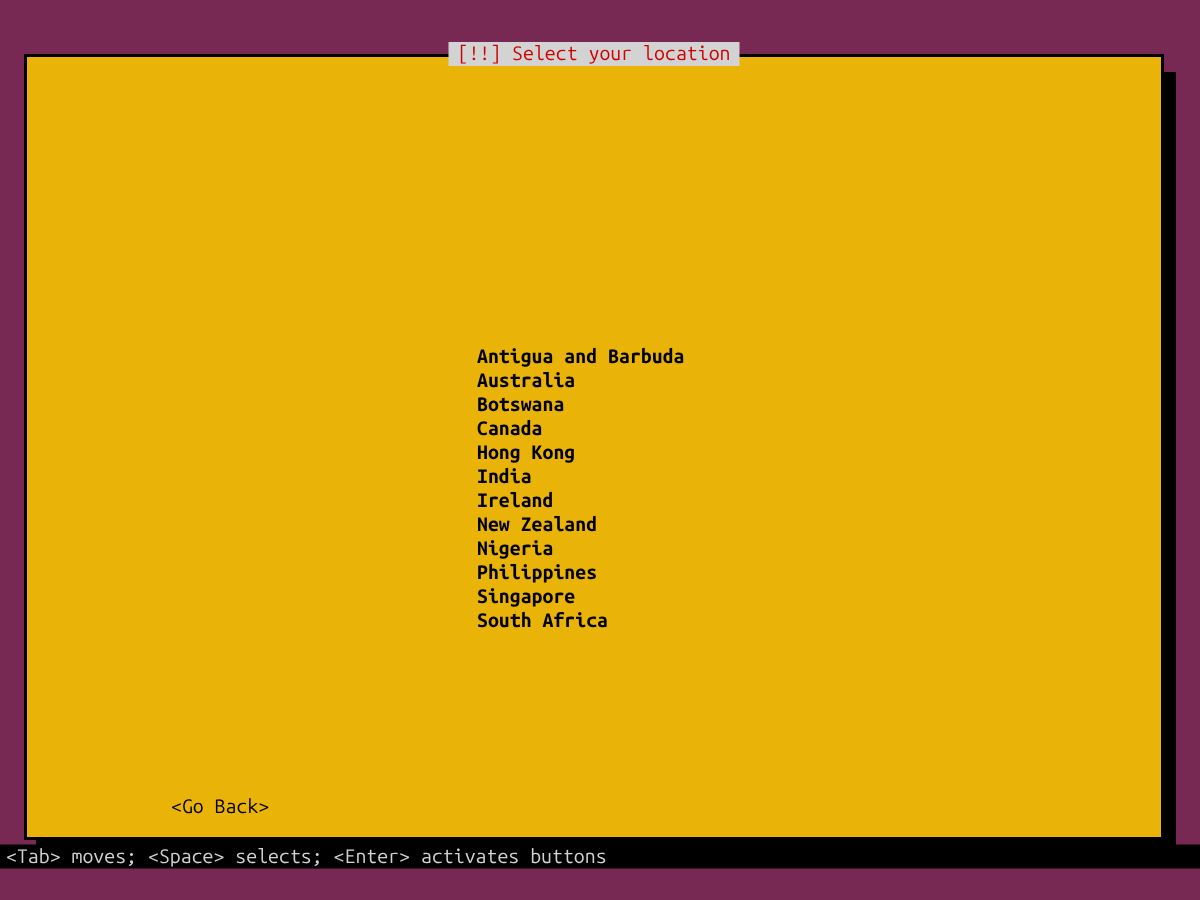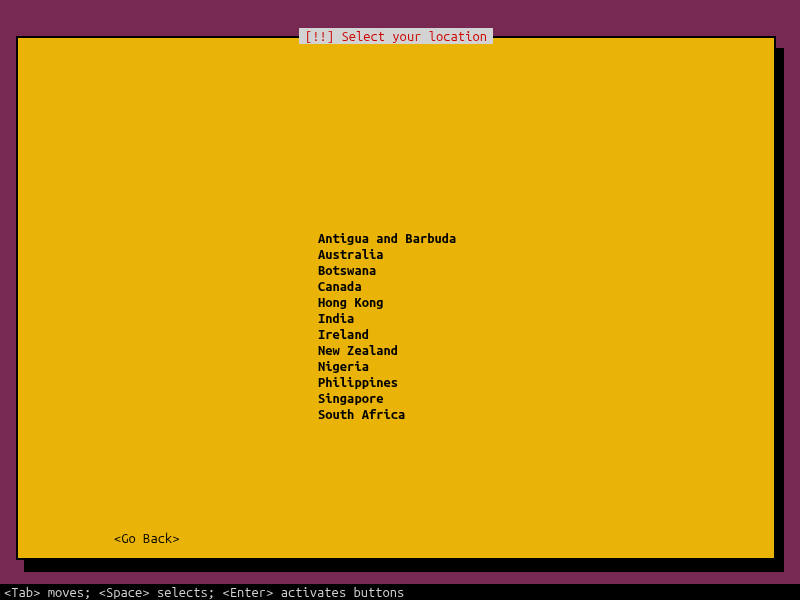--- a/index.html
+++ b/index.html
@@ -62,21 +62,21 @@
   .goback {
     position: absolute;
     bottom: 12px;
     left: 56px;
     color: #000;
     margin-left: 40px;
   }
   .helpbar {
     position: absolute;
     left: 0;
-    bottom: 0;
+    bottom: 21px;
     width: 100%;
     color: #d3d3d3;
     background: #000;
     padding: 0 4px;
     white-space: pre;
   }
 </style>
 </head>
 <body>
 

